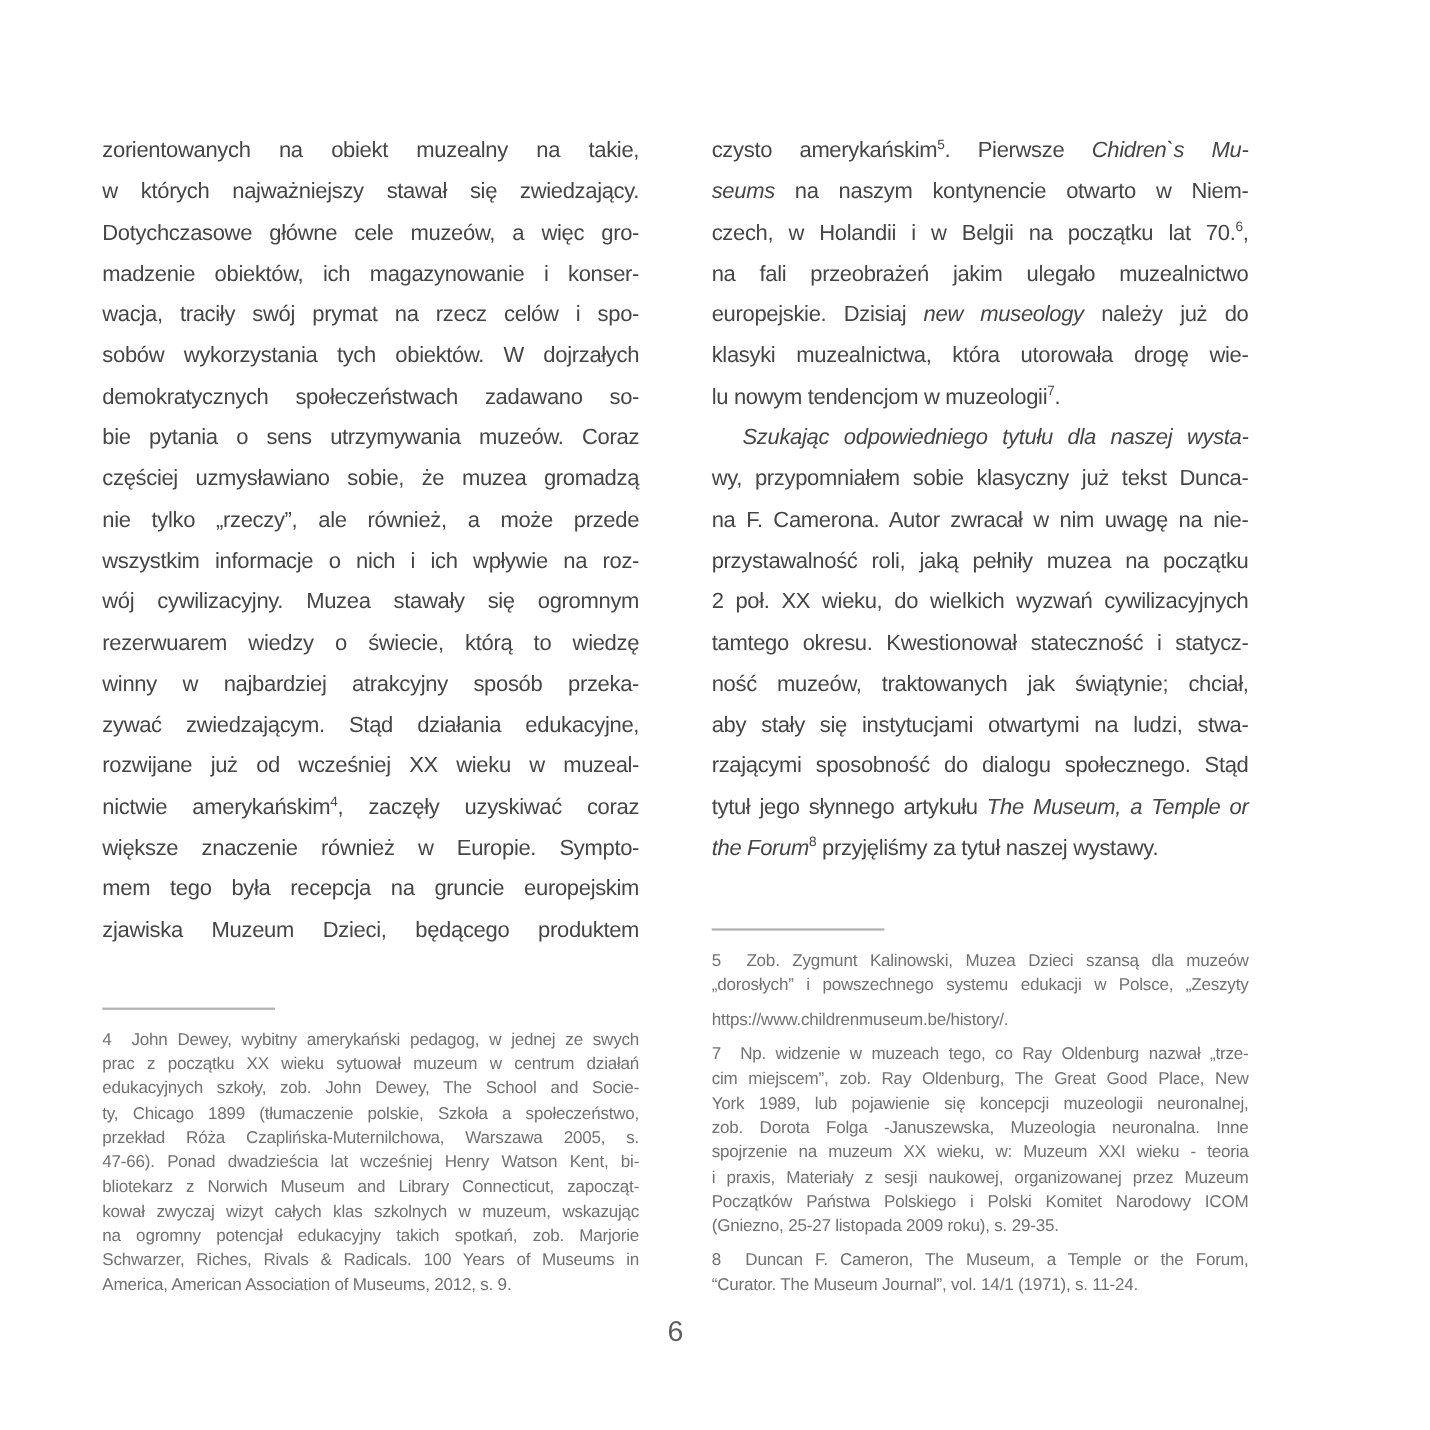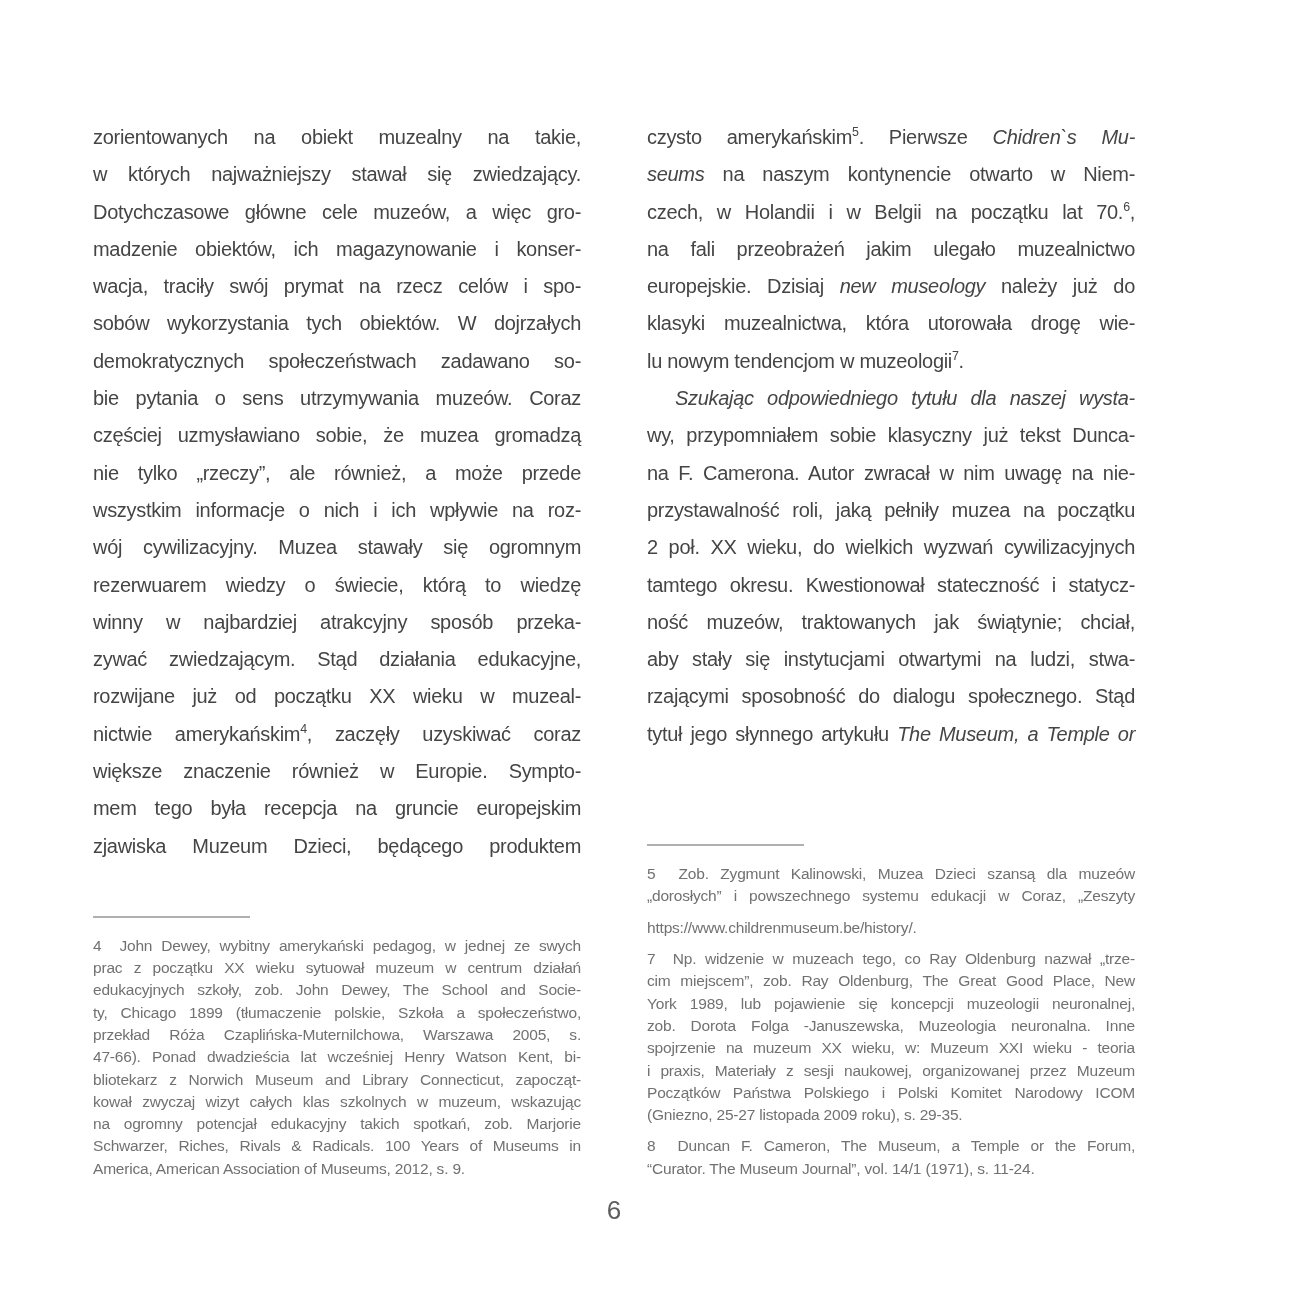--- a/index.html
+++ b/index.html
@@ -85,21 +85,21 @@
           <div class="line">sobów wykorzystania tych obiektów. W dojrzałych</div>
           <div class="line">demokratycznych społeczeństwach zadawano so-</div>
           <div class="line">bie pytania o sens utrzymywania muzeów. Coraz</div>
           <div class="line">częściej uzmysławiano sobie, że muzea gromadzą</div>
           <div class="line">nie tylko „rzeczy”, ale również, a może przede</div>
           <div class="line">wszystkim informacje o nich i ich wpływie na roz-</div>
           <div class="line">wój cywilizacyjny. Muzea stawały się ogromnym</div>
           <div class="line">rezerwuarem wiedzy o świecie, którą to wiedzę</div>
           <div class="line">winny w najbardziej atrakcyjny sposób przeka-</div>
           <div class="line">zywać zwiedzającym. Stąd działania edukacyjne,</div>
-          <div class="line">rozwijane już od początku XX wieku w muzeal-</div>
+          <div class="line">rozwijane już od wcześniej XX wieku w muzeal-</div>
           <div class="line">nictwie amerykańskim<sup>4</sup>, zaczęły uzyskiwać coraz</div>
           <div class="line">większe znaczenie również w Europie. Sympto-</div>
           <div class="line">mem tego była recepcja na gruncie europejskim</div>
           <div class="line">zjawiska Muzeum Dzieci, będącego produktem</div>
         </div>
       <div class="footnote-area">
         <div class="separator"></div>
         <div class="footnote">
             <div class="line">4&nbsp; John Dewey, wybitny amerykański pedagog, w jednej ze swych</div>
             <div class="line">prac z początku XX wieku sytuował muzeum w centrum działań</div>
@@ -130,26 +130,27 @@
           <div class="line indent">Szukając odpowiedniego tytułu dla naszej wysta-</div>
           <div class="line">wy, przypomniałem sobie klasyczny już tekst Dunca-</div>
           <div class="line">na F. Camerona. Autor zwracał w nim uwagę na nie-</div>
           <div class="line">przystawalność roli, jaką pełniły muzea na początku</div>
           <div class="line">2 poł. XX wieku, do wielkich wyzwań cywilizacyjnych</div>
           <div class="line">tamtego okresu. Kwestionował stateczność i statycz-</div>
           <div class="line">ność muzeów, traktowanych jak świątynie; chciał,</div>
           <div class="line">aby stały się instytucjami otwartymi na ludzi, stwa-</div>
           <div class="line">rzającymi sposobność do dialogu społecznego. Stąd</div>
           <div class="line">tytuł jego słynnego artykułu <i>The Museum, a Temple or</i></div>
+          <div class="line no-just"><i>the Forum</i><sup>8</sup> przyjęliśmy za tytuł naszej wystawy.</div>
         </div>
       <div class="footnote-area">
         <div class="separator"></div>
         <div class="footnote">
             <div class="line">5&nbsp; Zob. Zygmunt Kalinowski, Muzea Dzieci szansą dla muzeów</div>
-            <div class="line">„dorosłych” i powszechnego systemu edukacji w Coraz, „Zeszyty</div>
+            <div class="line">„dorosłych” i powszechnego systemu edukacji w Polsce, „Zeszyty</div>
           </div>
         <div class="footnote">
             <div class="line no-just">https://www.childrenmuseum.be/history/.</div>
           </div>
         <div class="footnote">
             <div class="line">7&nbsp; Np. widzenie w muzeach tego, co Ray Oldenburg nazwał „trze-</div>
             <div class="line">cim miejscem”, zob. Ray Oldenburg, The Great Good Place, New</div>
             <div class="line">York 1989, lub pojawienie się koncepcji muzeologii neuronalnej,</div>
             <div class="line">zob. Dorota Folga -Januszewska, Muzeologia neuronalna. Inne</div>
             <div class="line">spojrzenie na muzeum XX wieku, w: Muzeum XXI wieku - teoria</div>

